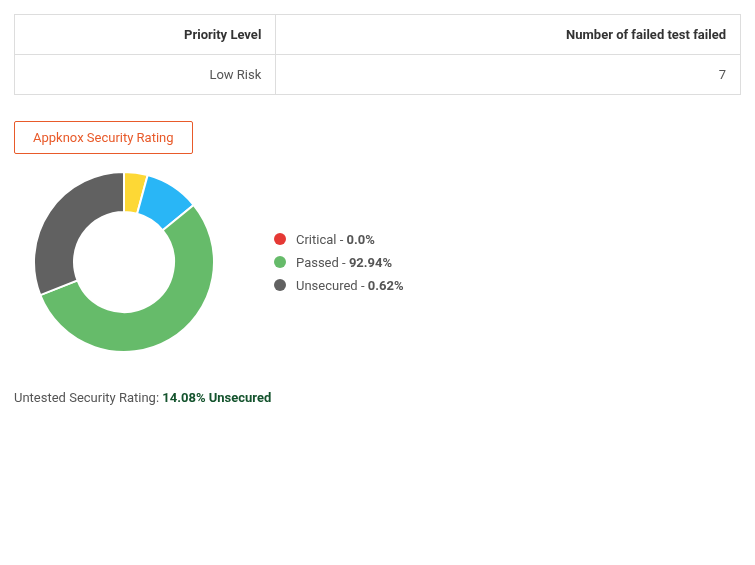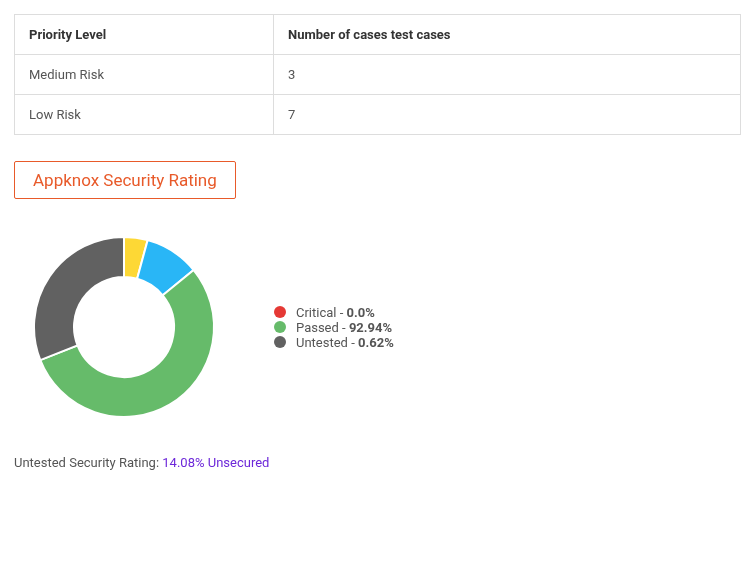--- a/index.html
+++ b/index.html
@@ -11,52 +11,52 @@
     font-size: 14px;
   }
   table {
     border-collapse: collapse;
     width: 100%;
     max-width: 730px;
   }
   th, td {
     border: 1px solid #ddd;
     padding: 12px 14px;
-    text-align: left;
+    text-align: right;
     font-size: 13px;
     color: #555;
   }
   th {
     font-weight: bold;
     color: #333;
   }
   .rating-box {
     display: inline-block;
     border: 1px solid #e85a2a;
     color: #e85a2a;
     padding: 8px 18px;
-    font-size: 17px;
+    font-size: 13px;
     margin-top: 26px;
-    margin-bottom: 20px;
     border-radius: 2px;
   }
   .chart-section {
     display: flex;
     align-items: center;
     gap: 40px;
     margin-top: 8px;
   }
   .donut-wrap {
     width: 220px;
     height: 200px;
     position: relative;
   }
   .legend {
     display: flex;
     flex-direction: column;
+    gap: 8px;
     justify-content: flex-end;
   }
   .legend-row {
     display: flex;
     align-items: center;
     gap: 10px;
     font-size: 13px;
     color: #555;
   }
   .swatch {
@@ -64,39 +64,35 @@
     height: 12px;
     border-radius: 50%;
     flex-shrink: 0;
   }
   .legend-value { font-weight: bold; }
   .footer-line {
     margin-top: 28px;
     font-size: 13px;
     color: #555;
   }
-  .footer-line b { font-weight: normal; color: #6d28d9; }
+  .footer-line b { font-weight: bold; color: #14532d; }
 </style>
 </head>
 <body>
 
 
 
 <table>
   <thead>
     <tr>
       <th>Priority Level</th>
-      <th>Number of cases test cases</th>
+      <th>Number of failed test failed</th>
     </tr>
   </thead>
   <tbody id="tbl-body">
-      <tr>
-        <td>Medium Risk</td>
-        <td>3</td>
-      </tr>
       <tr>
         <td>Low Risk</td>
         <td>7</td>
       </tr>
     </tbody>
 </table>
 
 <div class="rating-box">Appknox Security Rating</div>
 
 <div class="chart-section">
@@ -112,21 +108,21 @@
       <div class="legend-row">
         <span class="swatch" style="background: rgb(229, 57, 53);"></span>
         <span><span>Critical - </span><span class="legend-value">0.0%</span></span>
       </div>
       <div class="legend-row">
         <span class="swatch" style="background: rgb(102, 187, 106);"></span>
         <span><span>Passed - </span><span class="legend-value">92.94%</span></span>
       </div>
       <div class="legend-row">
         <span class="swatch" style="background: rgb(97, 97, 97);"></span>
-        <span><span>Untested - </span><span class="legend-value">0.62%</span></span>
+        <span><span>Unsecured - </span><span class="legend-value">0.62%</span></span>
       </div>
     </div>
 </div>
 
 <div class="footer-line">
   <span>Untested Security Rating: </span><b>14.08% Unsecured</b>
 </div>
 
 
 

